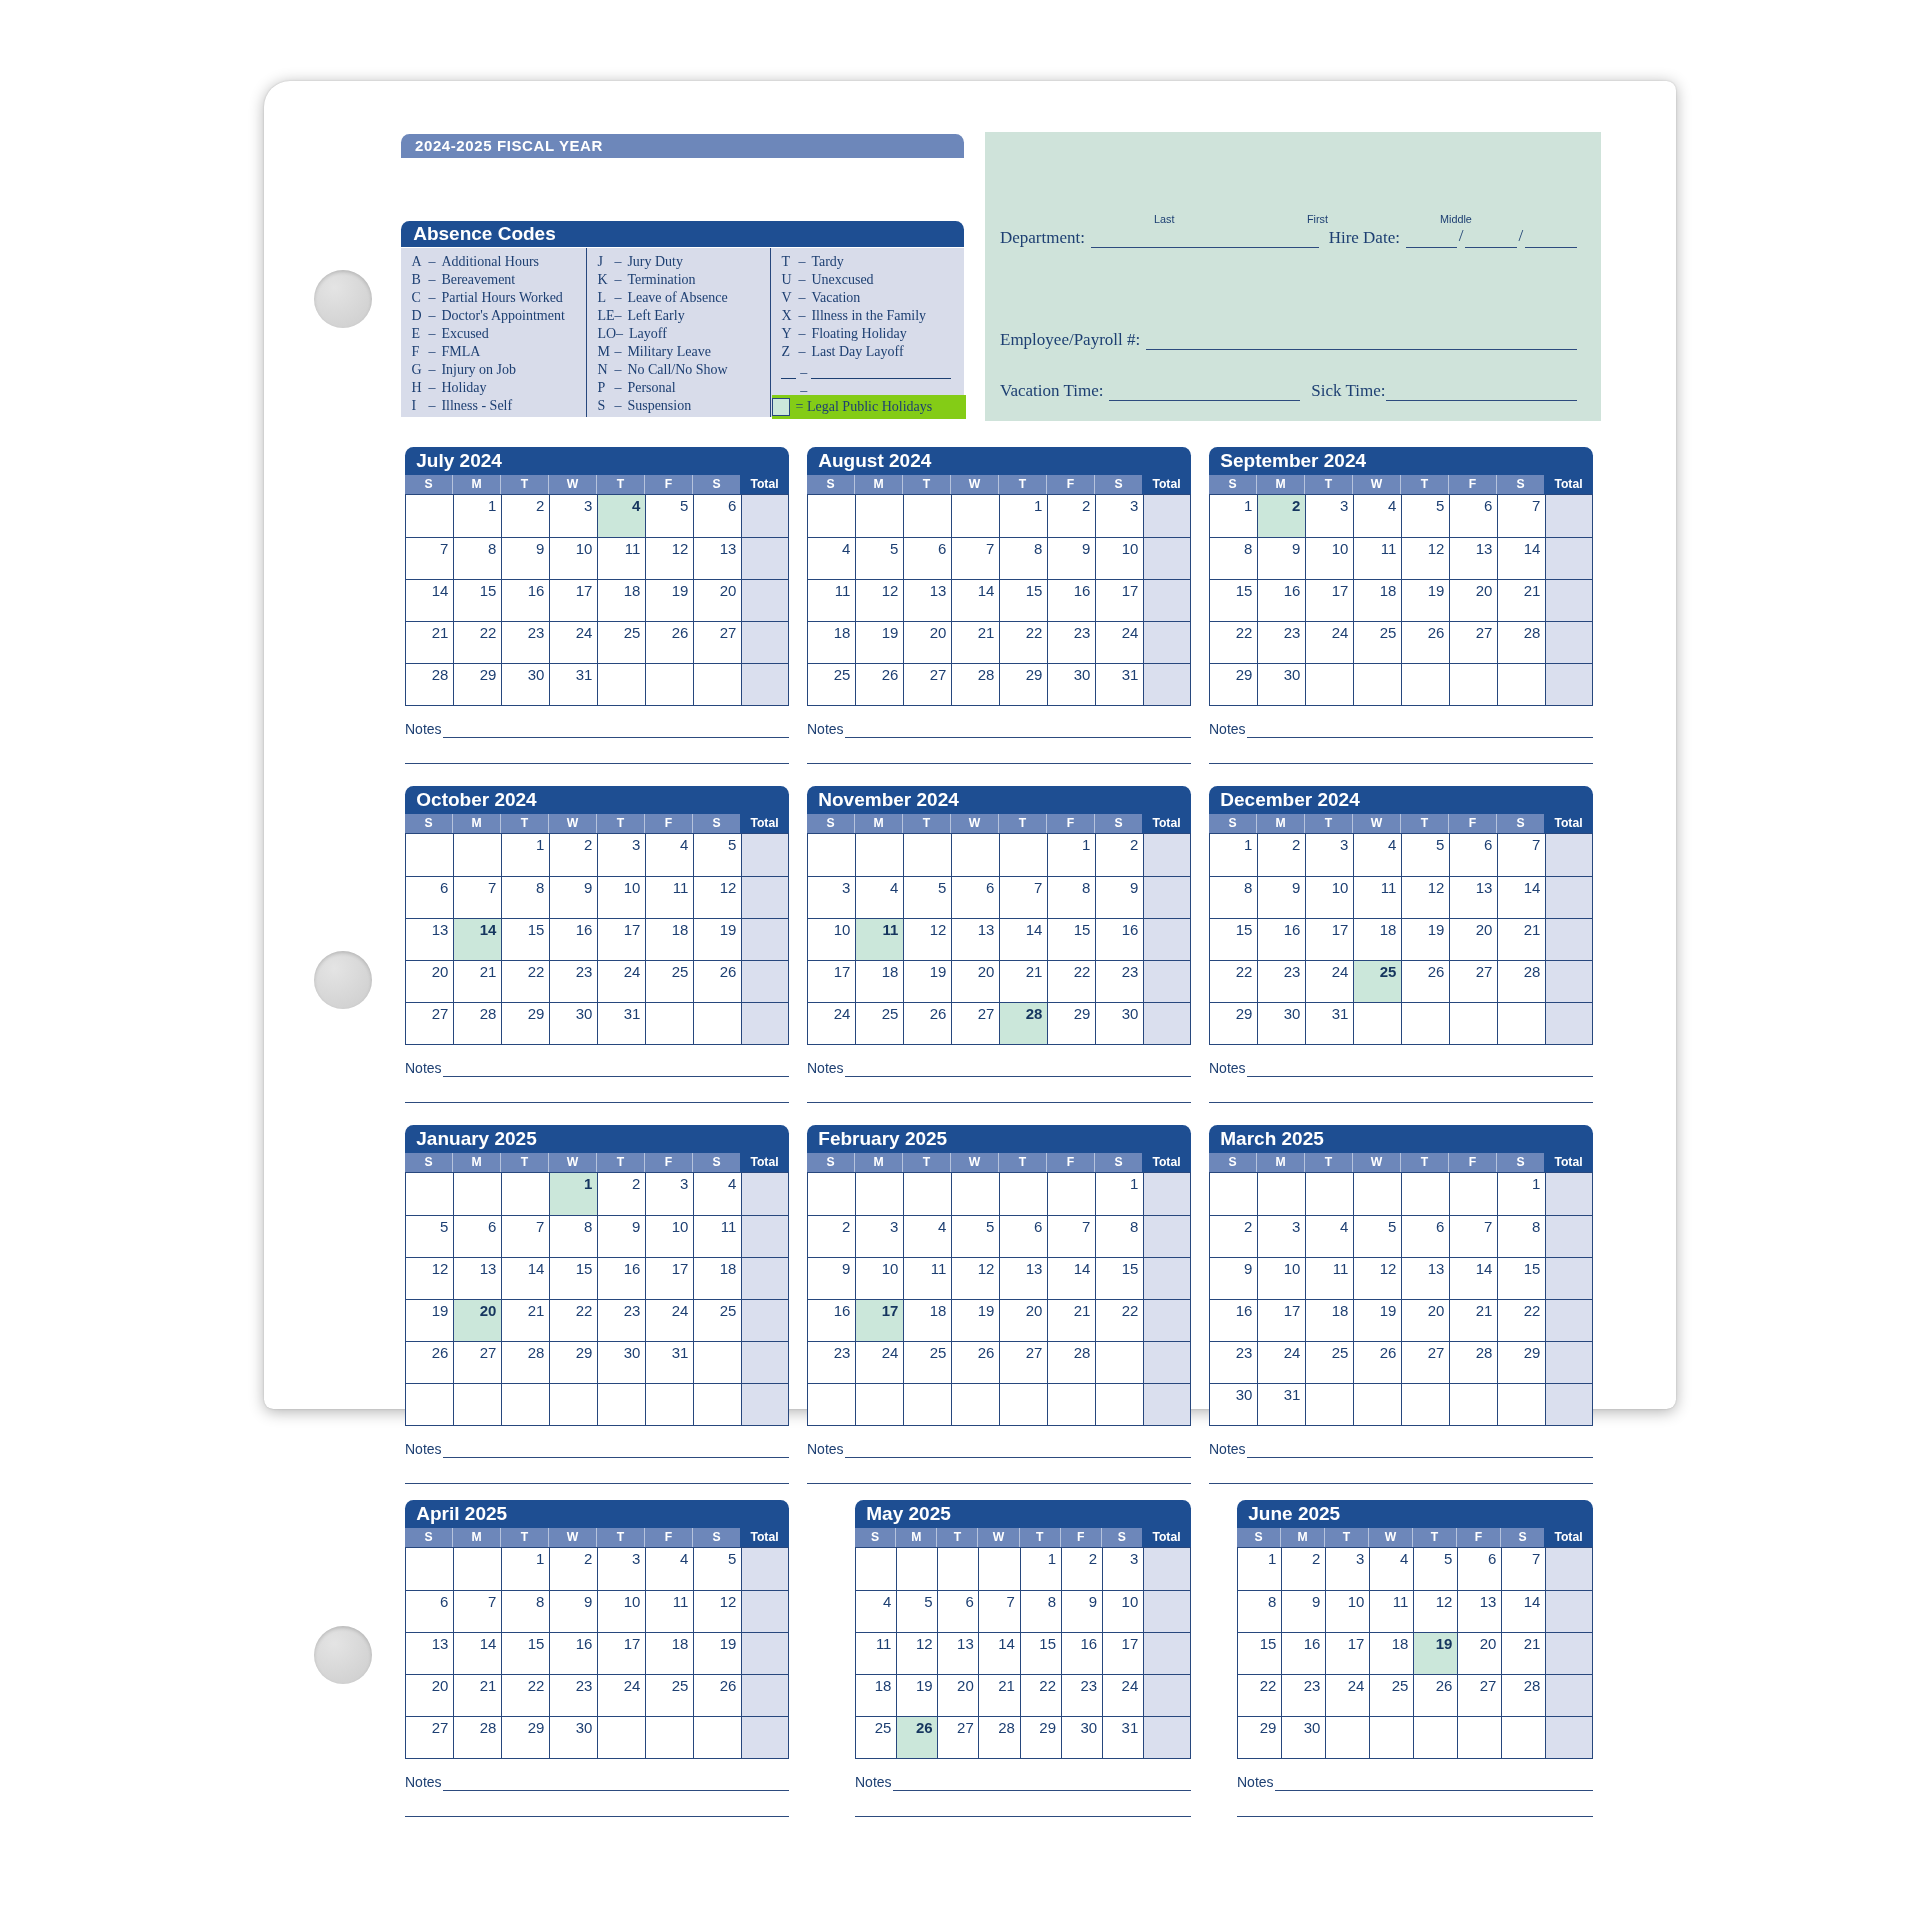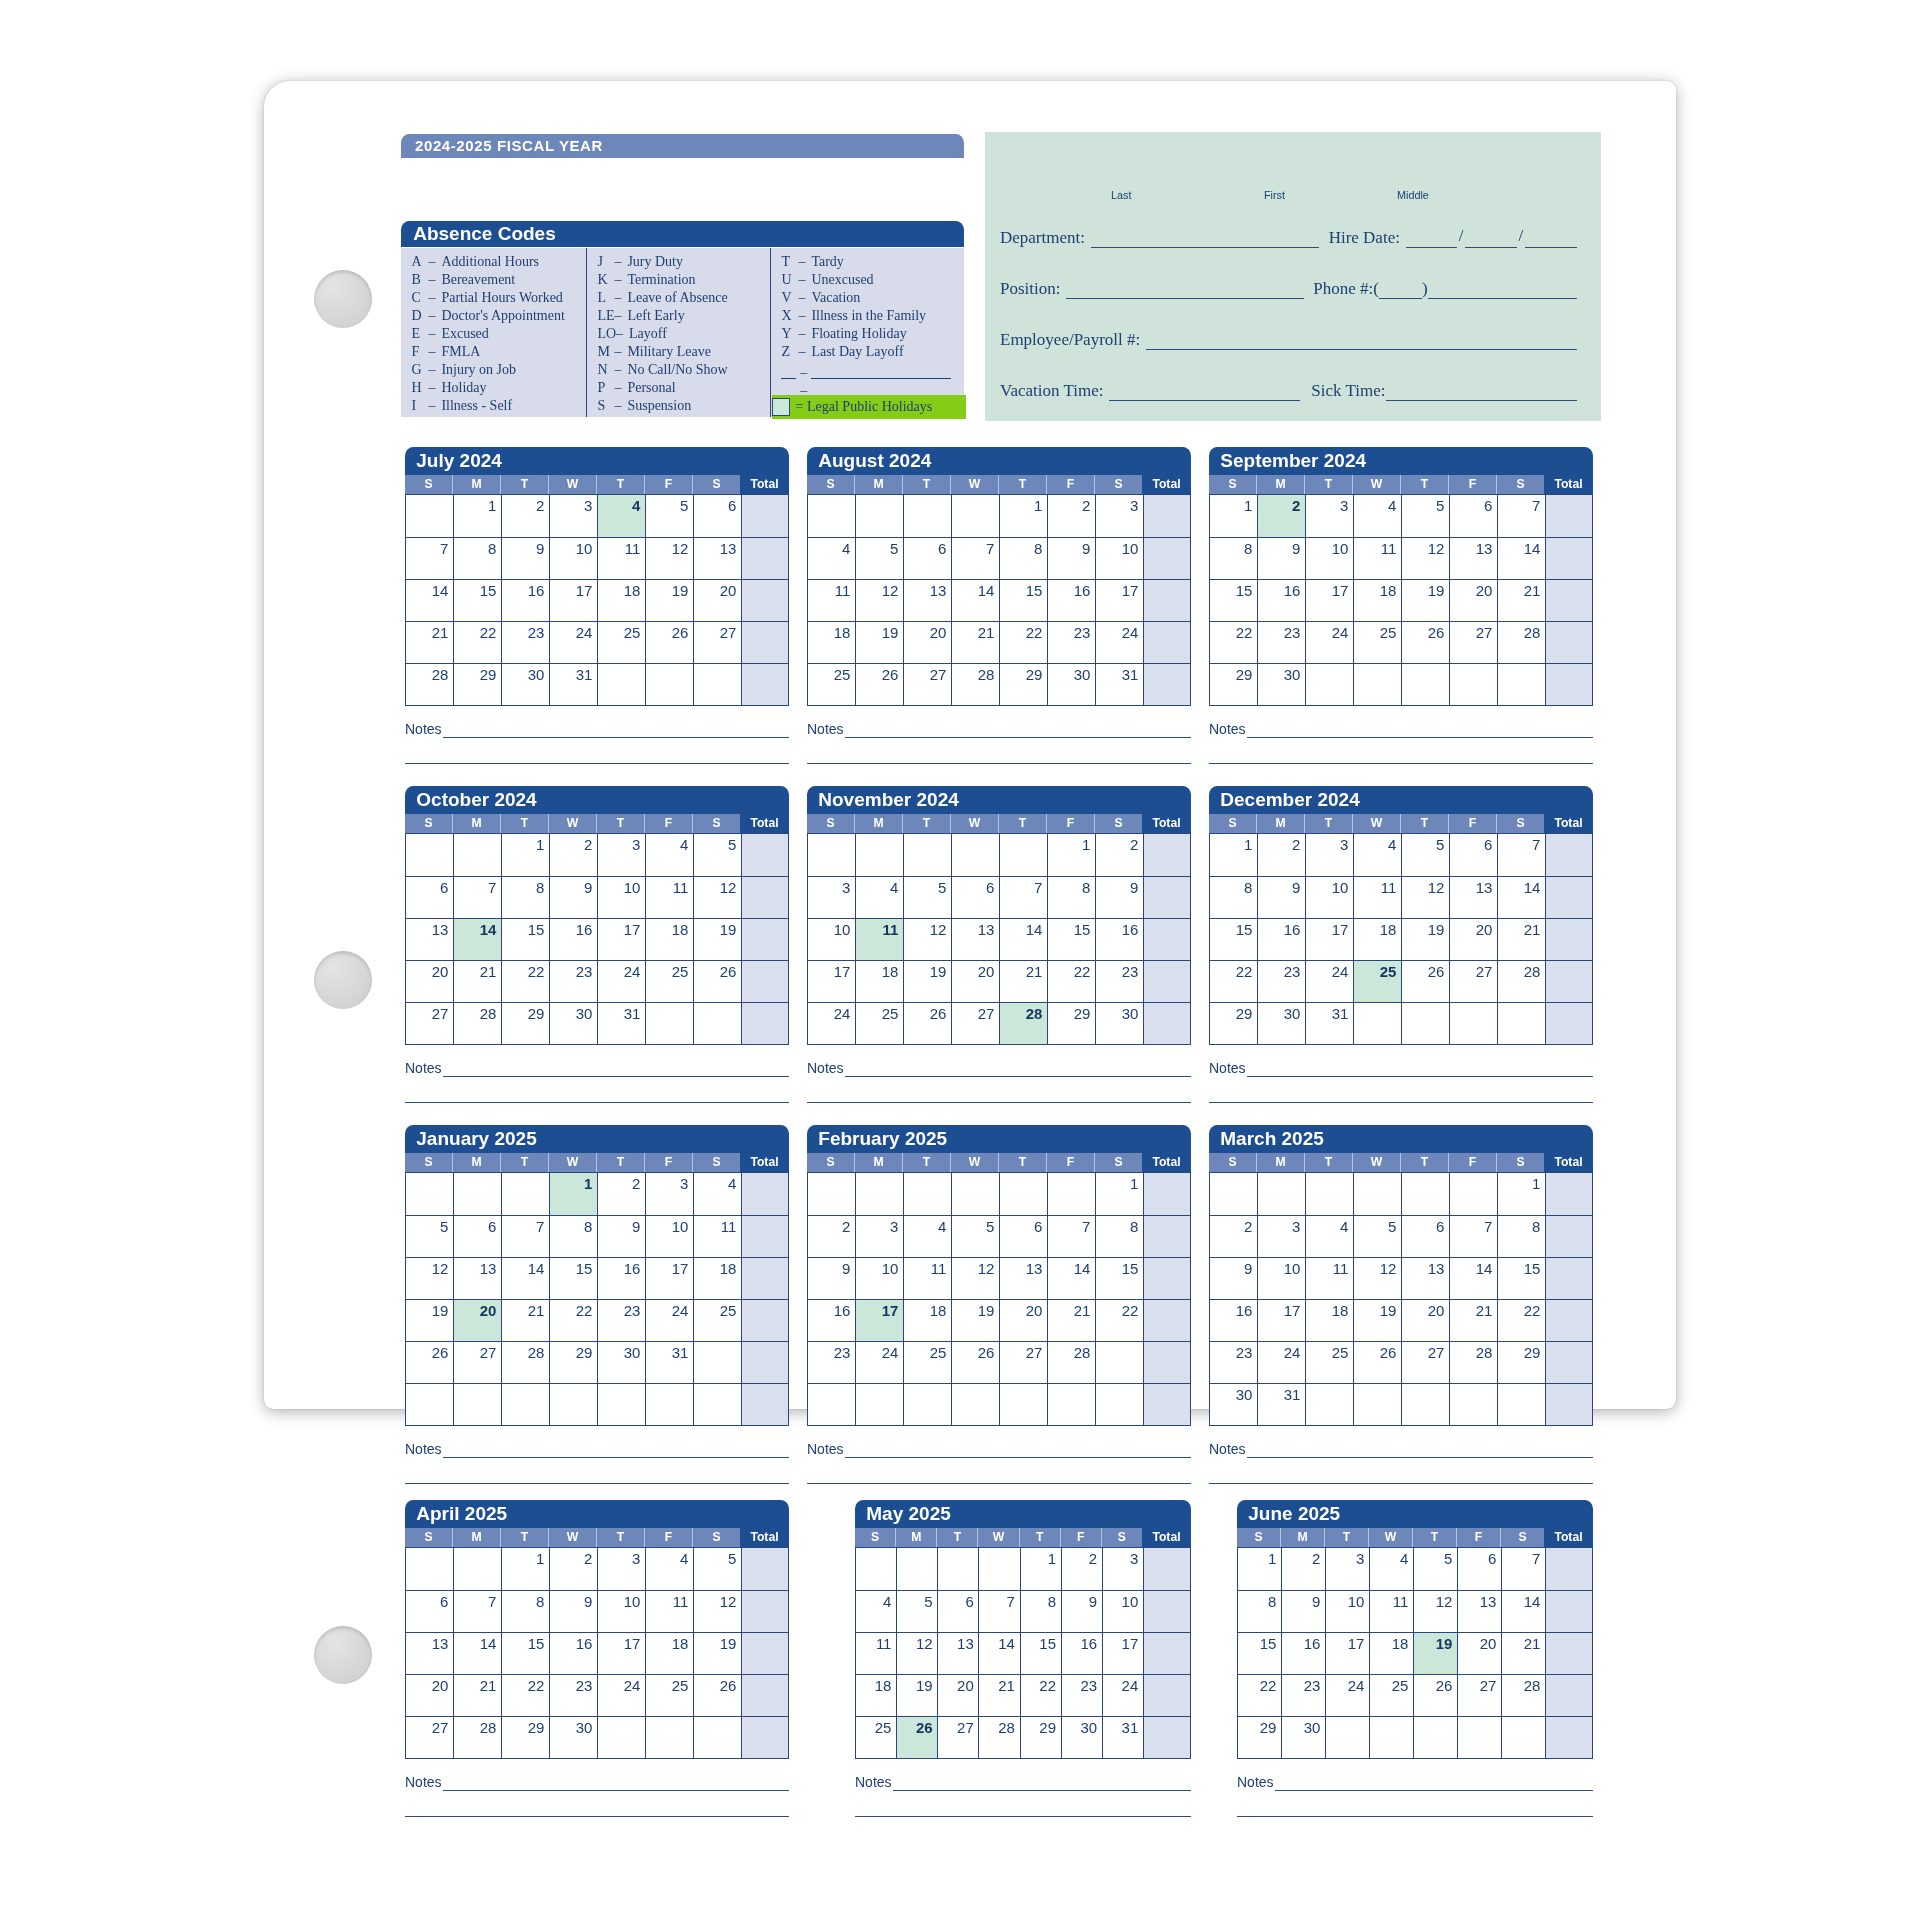--- a/index.html
+++ b/index.html
@@ -70,21 +70,21 @@
   #emp-panel{
     position:absolute;left:721px;top:51px;width:616px;height:289px;background:var(--panel);
     color:var(--navy);font-family:"Liberation Serif",serif;font-size:17px;
   }
   .f-row{position:absolute;left:15px;right:24.5px;height:26px;display:flex;align-items:flex-end;}
   .f-row .lbl{white-space:nowrap;padding-right:5.6px;line-height:21px;}
   .fline{flex:1;border-bottom:1.2px solid var(--rule);height:21px;}
   .fline.area{flex:0 0 43px;}
   .paren{line-height:21px;}
   .slash{line-height:22.6px;padding:0 1.9px;}
-  #name-sublabels span{position:absolute;top:57px;font-family:"Liberation Sans",sans-serif;font-size:10.8px;color:var(--navy);}
+  #name-sublabels span{position:absolute;top:81px;font-family:"Liberation Sans",sans-serif;font-size:10.8px;color:var(--navy);margin-left:43px;}
   #name-sublabels span:nth-child(1){left:126px;}
   #name-sublabels span:nth-child(2){left:279px;}
   #name-sublabels span:nth-child(3){left:412px;}
   .hd-group{display:flex;flex:0 0 171px;align-items:flex-end;}
   
   .month{position:absolute;width:384px;}
   .m-title{height:28px;background:var(--dark);border-radius:8.5px 8.5px 0 0;color:#fff;
     font-weight:bold;font-size:19px;line-height:27px;padding-left:11.3px;margin-top:12px;}
   .m-head{display:flex;height:19px;}
   .m-head .dh{flex:1;background:var(--medium);color:#fff;font-weight:bold;font-size:12.2px;
@@ -183,29 +183,20 @@
       <span class="fline" style="margin-right:9.4px"></span>
       <span class="lbl">Hire Date:</span>
       <span class="hd-group">
         <span class="fline"></span>
         <span class="slash">/</span>
         <span class="fline"></span>
         <span class="slash">/</span>
         <span class="fline"></span>
       </span>
     </div>
-    <div class="f-row" style="top:141px">
-      <span class="lbl">Position:</span>
-      <span class="fline" style="flex:1.15;margin-right:9.4px"></span>
-      <span class="lbl" style="padding-right:0">Phone #:</span>
-      <span class="paren">(</span>
-      <span class="fline area"></span>
-      <span class="paren">)</span>
-      <span class="fline" style="flex:0.72"></span>
-    </div>
     <div class="f-row" style="top:192px">
       <span class="lbl">Employee/Payroll #:</span>
       <span class="fline"></span>
     </div>
     <div class="f-row" style="top:243px">
       <span class="lbl">Vacation Time:</span>
       <span class="fline" style="margin-right:11.3px"></span>
       <span class="lbl" style="padding-right:0">Sick Time:</span>
       <span class="fline"></span>
     </div>

